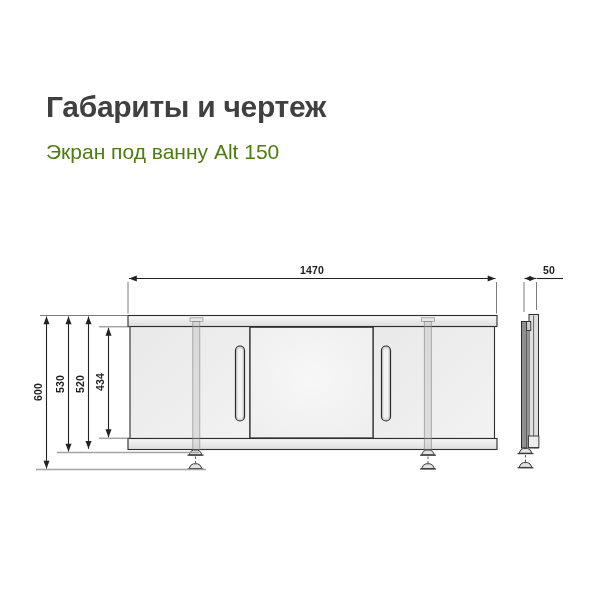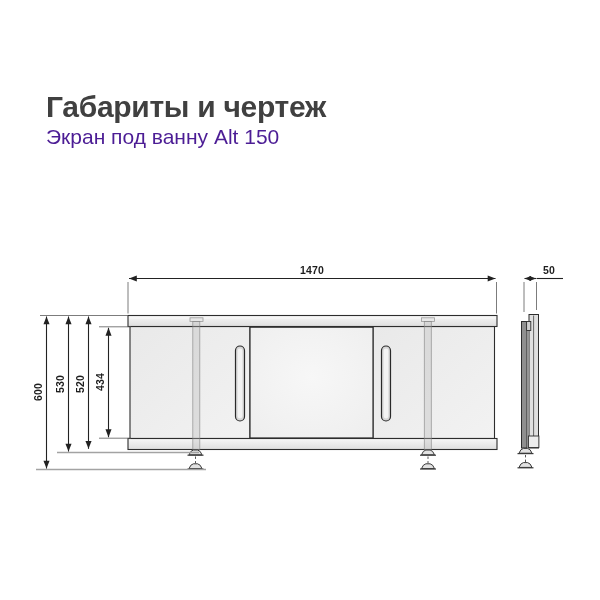--- a/index.html
+++ b/index.html
@@ -23,24 +23,24 @@
     top: 90px;
     font-size: 30px;
     font-weight: 700;
     letter-spacing: -0.3px;
     color: #404040;
     line-height: 1.1;
   }
   .page-subtitle {
     position: absolute;
     left: 46px;
-    top: 124px;
+    top: 139px;
     font-size: 21px;
     font-weight: 400;
-    color: #4c1d95;
+    color: #4d7c0f;
     line-height: 1.2;
   }
   svg.drawing {
     position: absolute;
     left: 0;
     top: 0;
   }
   .dim-text {
     font-family: "Liberation Sans", sans-serif;
     font-size: 10.5px;

